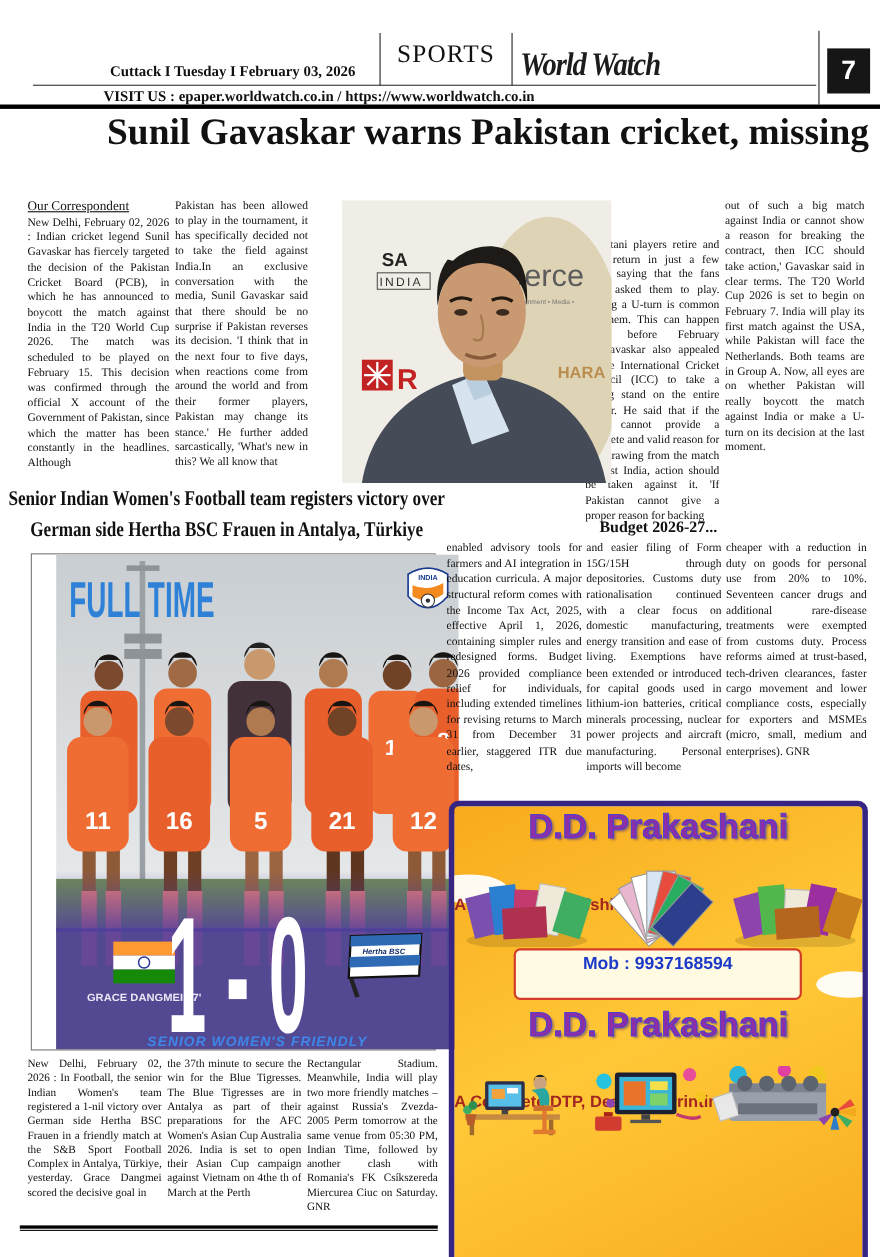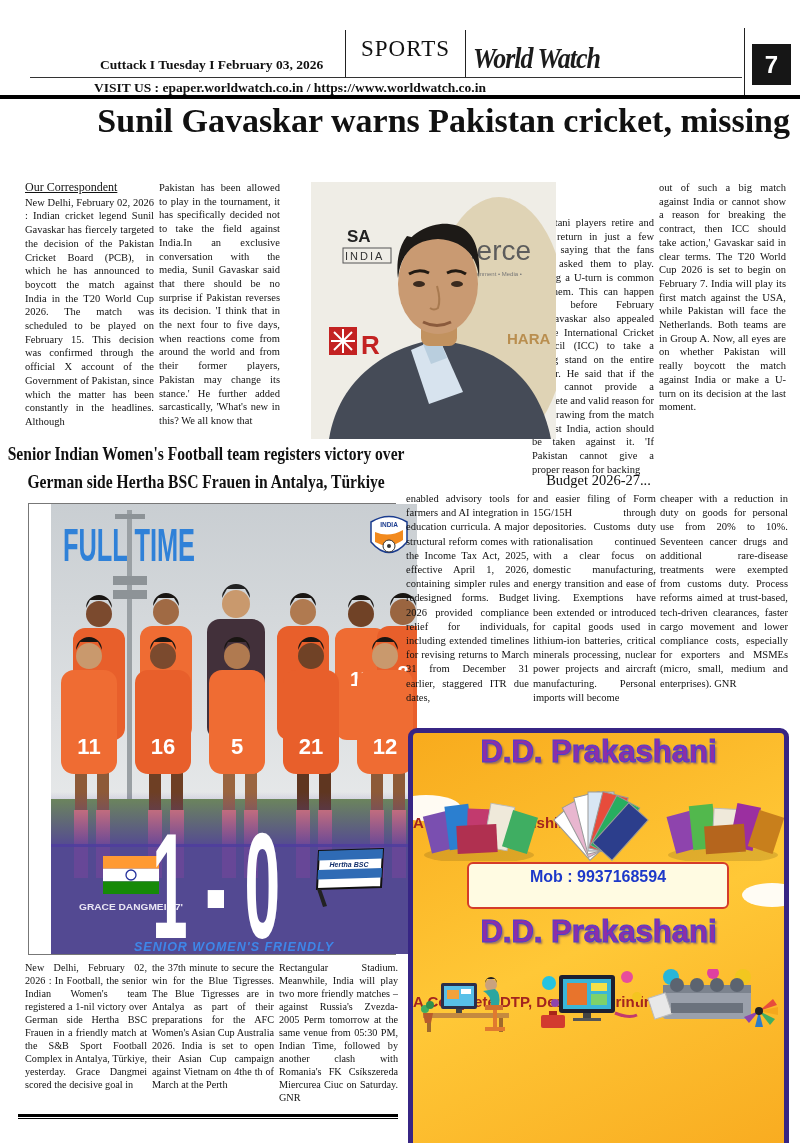--- a/index.html
+++ b/index.html
@@ -36,21 +36,21 @@
                font-size:19px;line-height:28px;transform:scale(0.82,1);transform-origin:212px top;}
   .fb-photo{left:28px;top:503px;width:368px;height:452px;border:1px solid #777;box-sizing:border-box;padding-left:22px;}
   .fcol{top:961px;height:153px;overflow:hidden;text-align:justify;font-size:10.2px;line-height:13px;}
   .f1{left:25px;width:122px;}
   .f2{left:152px;width:122px;}
   .f3{left:279px;width:119px;}
   .dblrule{left:18px;top:1114px;width:380px;height:5px;border-top:3px solid #000;border-bottom:1px solid #000;box-sizing:border-box;}
   
   .contbar{left:408px;top:444px;width:381px;height:25px;background:#191919;color:#fff;
            text-align:center;font-weight:bold;font-size:17px;line-height:25px;letter-spacing:1px;}
-  .budget-title{left:408px;top:472px;width:381px;text-align:center;font-weight:normal;font-size:14.5px;}
+  .budget-title{left:408px;top:472px;width:381px;text-align:center;font-weight:bold;font-size:14.5px;}
   .bcol{top:492px;height:244px;overflow:hidden;text-align:justify;font-size:10.5px;line-height:14.2px;}
   .b1{left:406px;width:123px;}
   .b2{left:533px;width:123px;}
   .b3{left:660px;width:128px;}
   
   .ad{left:408px;top:728px;width:381px;height:493px;box-sizing:border-box;border:5px solid #372584;
       border-radius:9px;background:linear-gradient(155deg,#f8ab1d 0%,#ffc837 45%,#f7a51b 100%);
       overflow:hidden;font-family:"Liberation Sans",sans-serif;}
   .ad .abs{position:absolute;}
   .ad-title{left:0;width:100%;text-align:center;font-weight:bold;font-size:31px;color:#8e2ea6;

